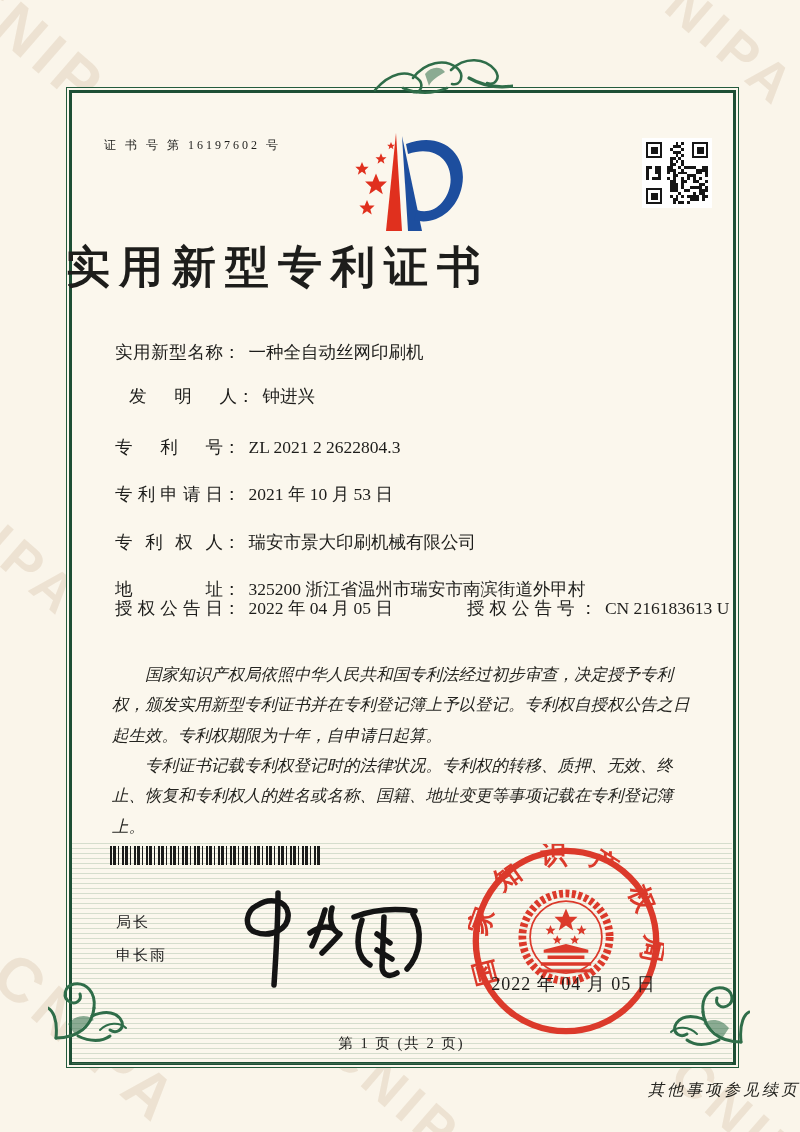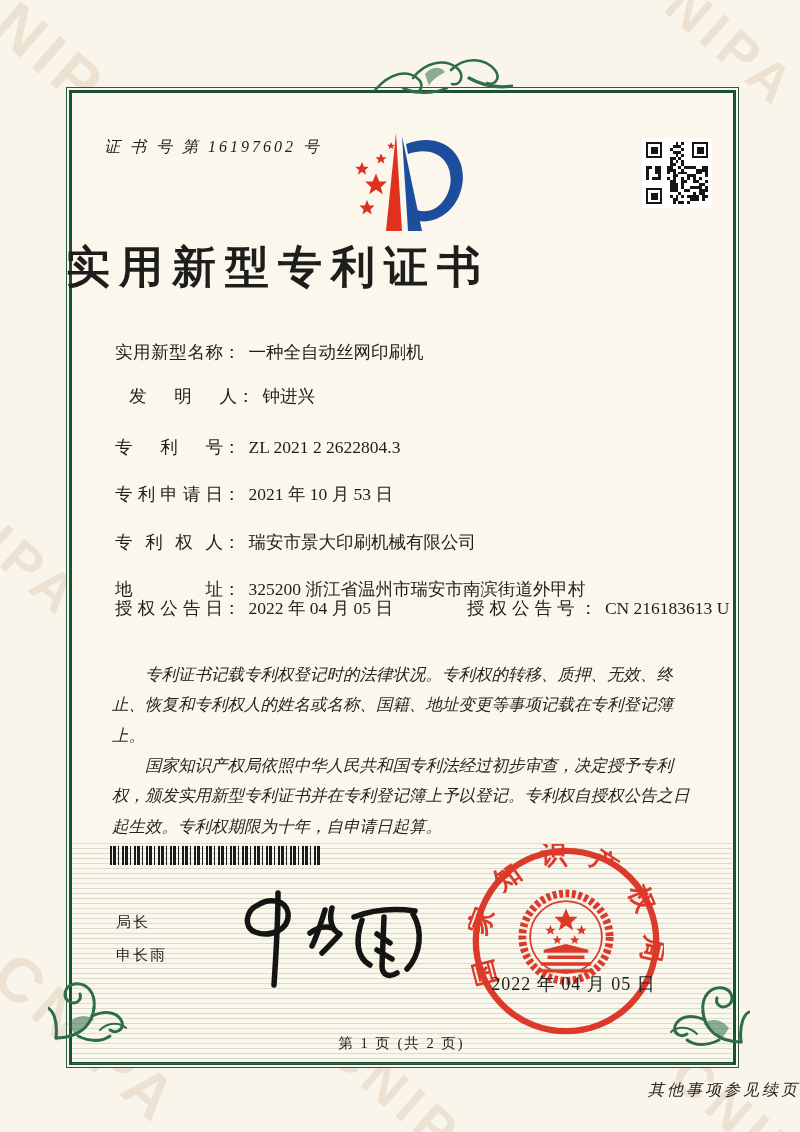--- a/index.html
+++ b/index.html
@@ -20,21 +20,21 @@
   
   .frame{position:absolute;left:66px;top:87px;width:671px;height:979px;
     border:1px solid #235b3d;background:#fbf7ed;}
   .frame-inner{position:absolute;inset:2px;border:3px solid #1d4f35;}
   .guilloche{position:absolute;left:72px;top:843px;width:660px;height:221px;
     background:repeating-linear-gradient(0deg,rgba(126,160,130,0.30) 0 1px,rgba(255,255,255,0) 1px 5px);
   }
   
   .flourish{position:absolute;color:#2f6d49;}
   
-  .cert-no{position:absolute;left:104px;top:137px;font-size:16px;letter-spacing:3px;font-style:italic;}
+  .cert-no{position:absolute;left:104px;top:137px;font-size:12px;letter-spacing:3px;}
   .logo{position:absolute;left:336px;top:128px;width:130px;height:110px;}
   .qr-wrap{position:absolute;left:642px;top:138px;width:70px;height:70px;background:#fff;}
   .qr-grid{position:absolute;left:4px;top:4px;width:62px;height:62px;
     display:grid;grid-template-columns:repeat(21,1fr);grid-auto-rows:1fr;}
   .qr-grid i{display:block;}
   .qr-grid i.d{background:#161616;}
   .finder{position:absolute;width:12px;height:12px;border:2.5px solid #161616;background:#fff;}
   .finder::after{content:"";position:absolute;inset:2.5px;background:#161616;}
   .finder.tl{left:4px;top:4px;} .finder.tr{right:4px;top:4px;} .finder.bl{left:4px;bottom:4px;}
   .title{position:absolute;left:66px;top:238px;width:671px;text-align:left;
@@ -592,22 +592,22 @@
   <span class="lab">专利权人</span><span class="colon">：</span><span>瑞安市景大印刷机械有限公司</span>
 </div>
 <div class="row" style="top:577px;">
   <span class="lab">地址</span><span class="colon">：</span><span>325200 浙江省温州市瑞安市南滨街道外甲村</span>
 </div>
 <div class="row" style="top:596px;">
   <span class="lab">授权公告日</span><span class="colon">：</span><span>2022 年 04 月 05 日</span><span class="lab2">授权公告号</span><span class="colon">：</span><span>CN 216183613 U</span>
 </div>
 
 <div class="paras">
+  <p>国家知识产权局依照中华人民共和国专利法经过初步审查，决定授予专利权，颁发实用新型专利证书并在专利登记簿上予以登记。专利权自授权公告之日起生效。专利权期限为十年，自申请日起算。</p>
   <p>专利证书记载专利权登记时的法律状况。专利权的转移、质押、无效、终止、恢复和专利权人的姓名或名称、国籍、地址变更等事项记载在专利登记簿上。</p>
-  <p>国家知识产权局依照中华人民共和国专利法经过初步审查，决定授予专利权，颁发实用新型专利证书并在专利登记簿上予以登记。专利权自授权公告之日起生效。专利权期限为十年，自申请日起算。</p>
 </div>
 
 <div class="barcode"></div>
 
 <div class="signer">
   <div>局长</div>
   <div>申长雨</div>
 </div>
 
 <svg class="signature" viewBox="0 0 210 110">

